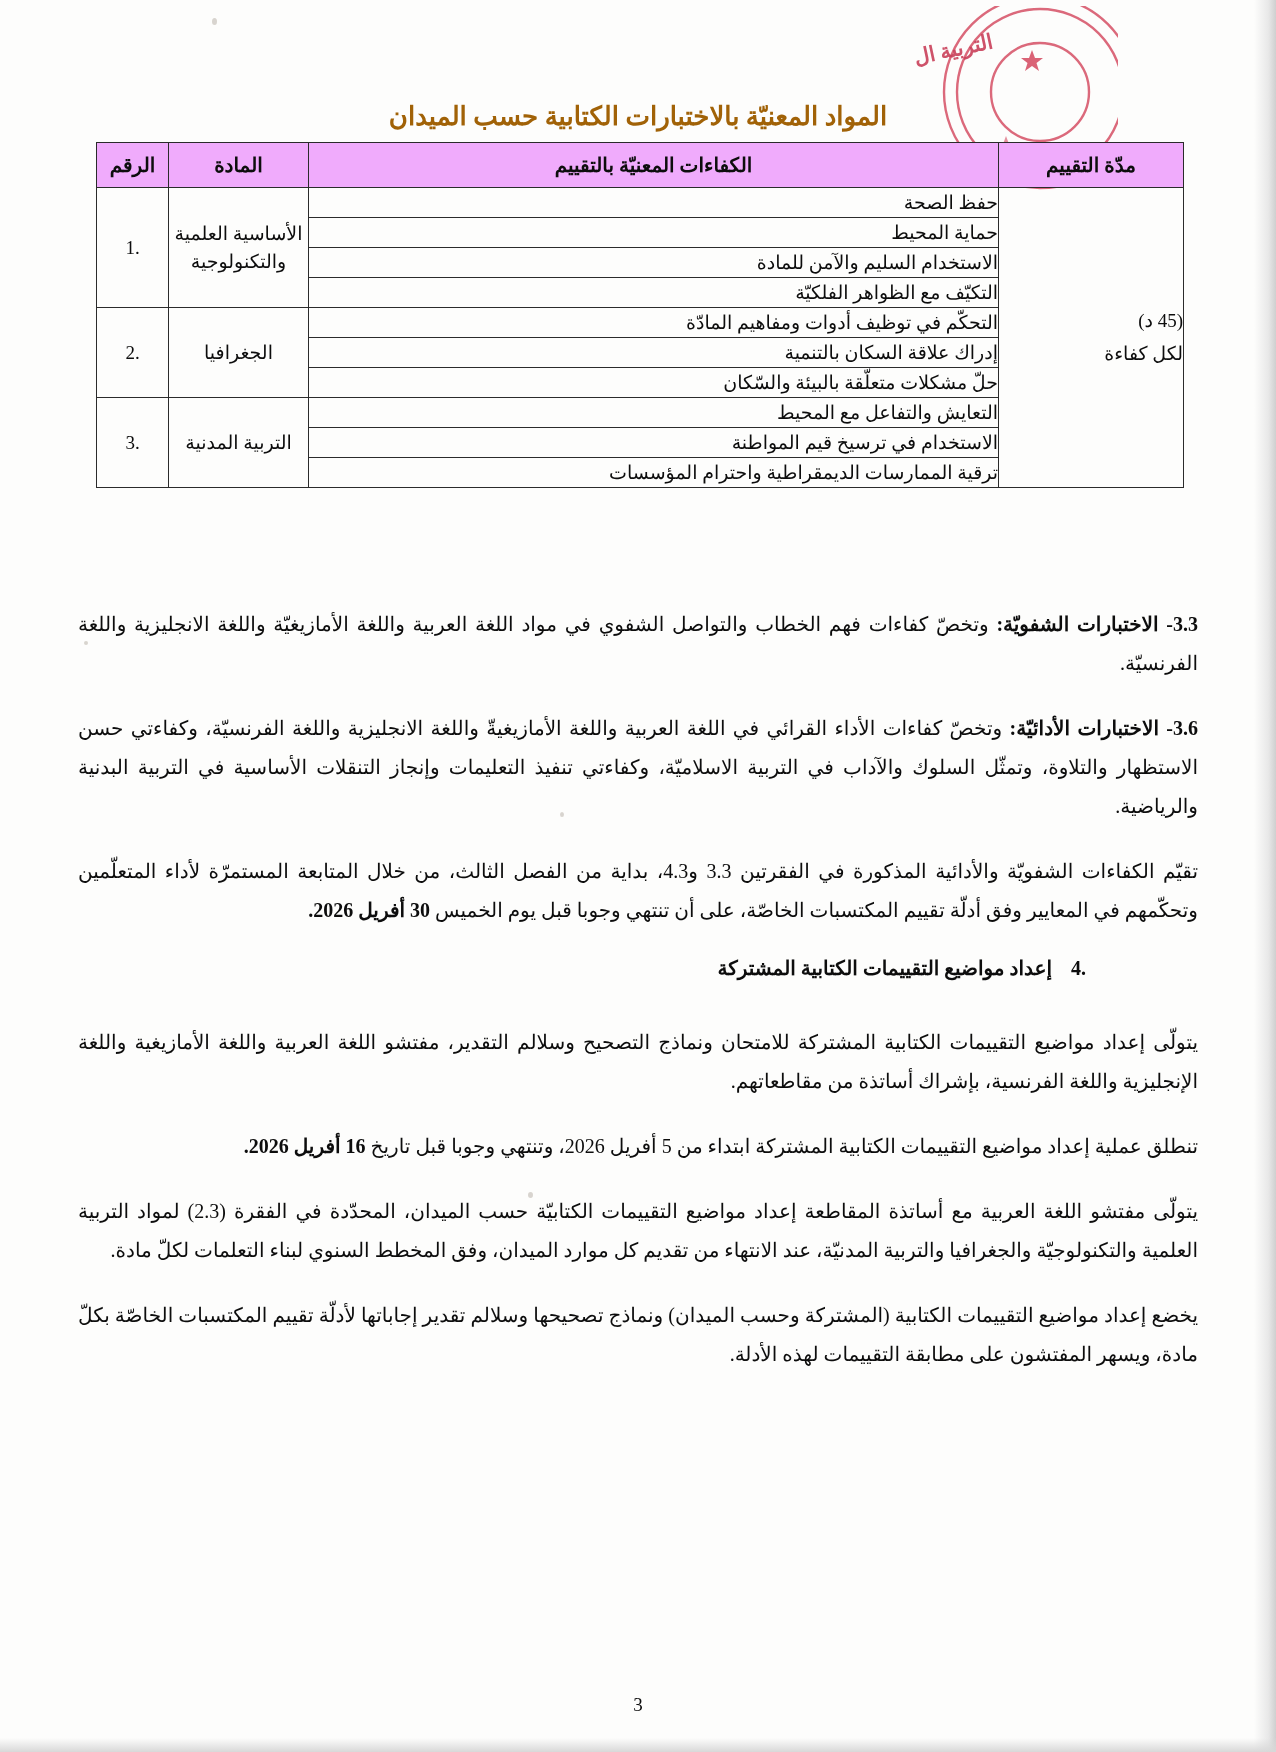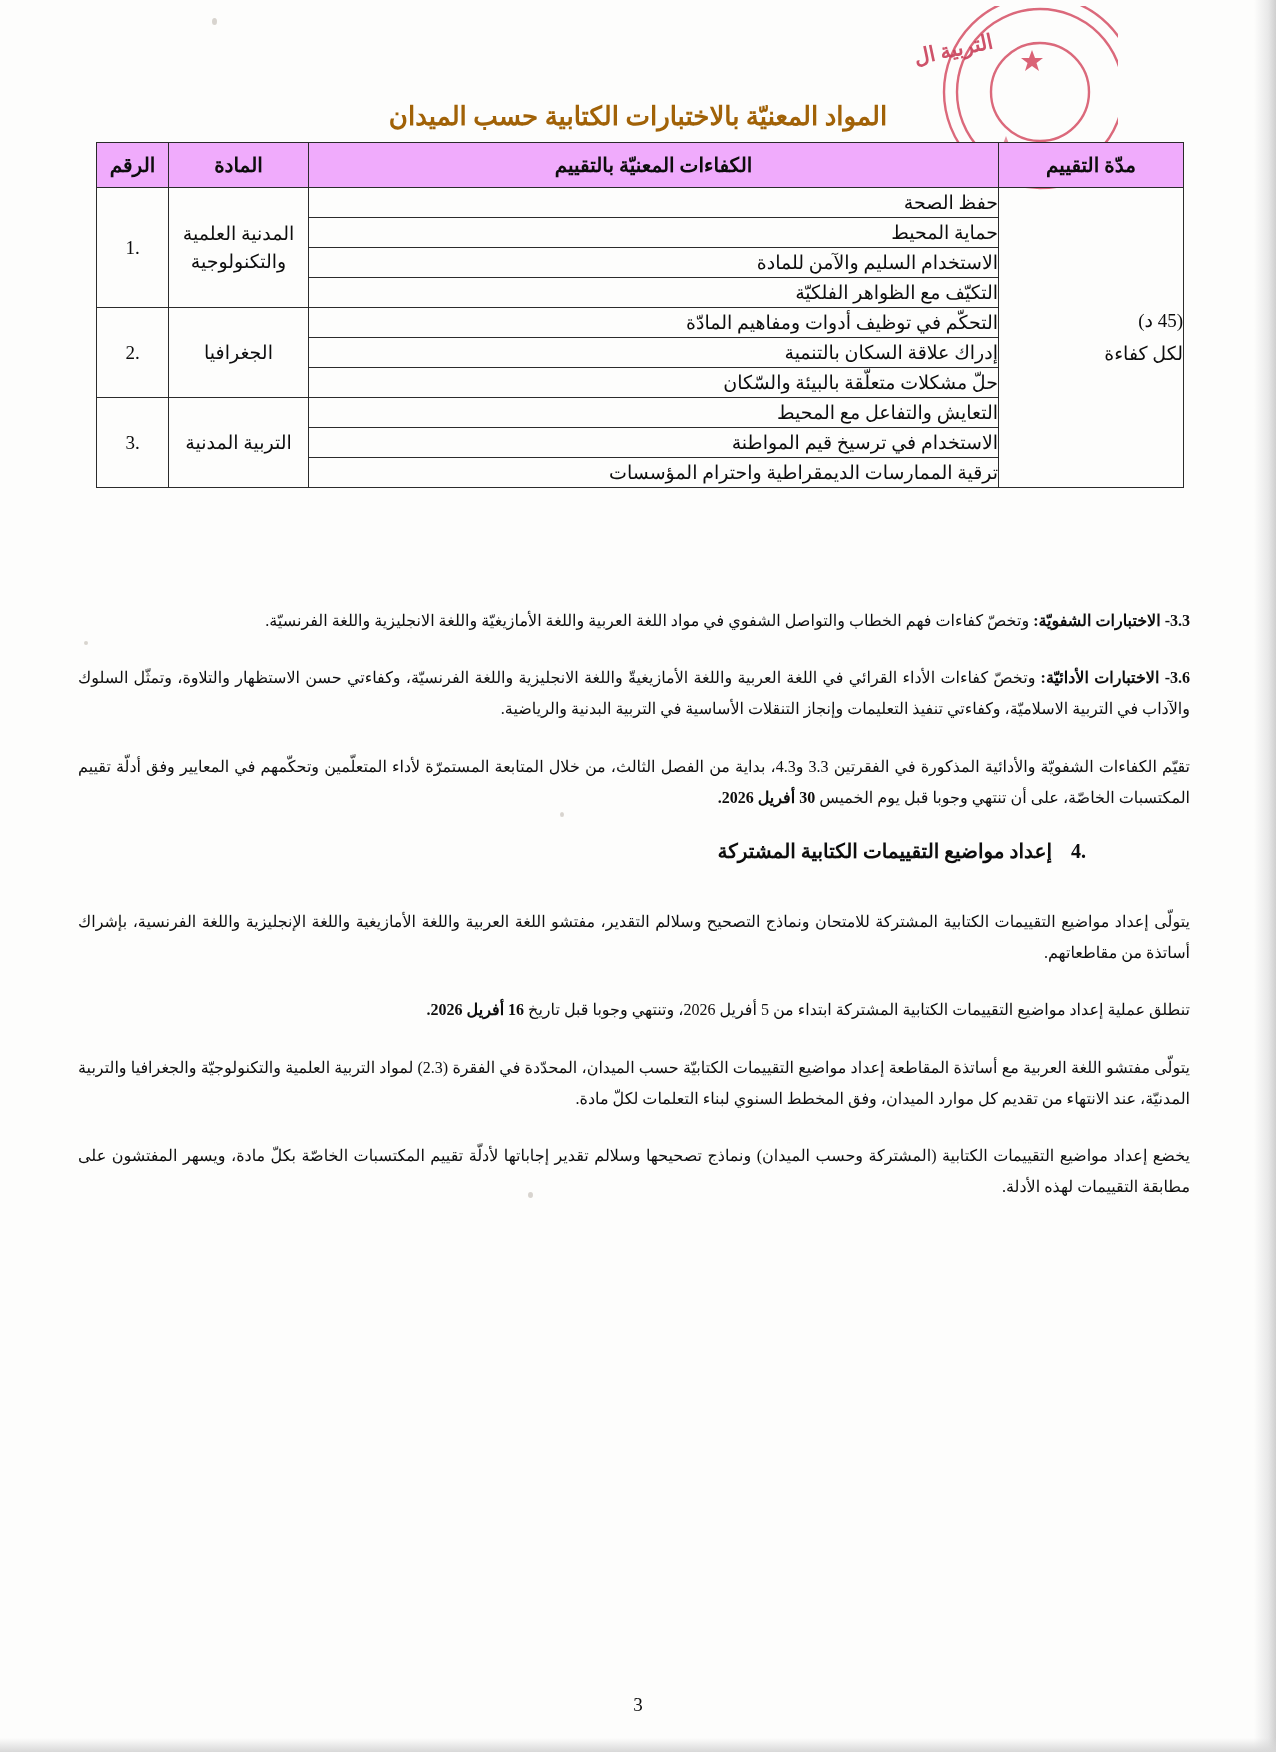--- a/index.html
+++ b/index.html
@@ -123,22 +123,22 @@
   .dur-line { display: block; }
 
   
   .body-col {
     position: absolute;
     top: 605px;
     left: 78px;
     right: 78px;
   }
   p.para {
-    margin: 0 8px 26px 0;
-    font-size: 16px;
+    margin: 0 0 26px 0;
+    font-size: 20px;
     line-height: 1.95;
     text-align: justify;
     text-justify: inter-word;
   }
   p.para .lead {
     font-weight: bold;
   }
   p.para b { font-weight: bold; }
 
   .heading-item {
@@ -208,21 +208,21 @@
         </tr>
       </thead>
       <tbody>
 
         <tr>
           <td class="duration" rowspan="10">
             <span class="dur-line">(45 د)</span>
             <span class="dur-line">لكل كفاءة</span>
           </td>
           <td class="comp">حفظ الصحة</td>
-          <td class="subject" rowspan="4">المدنية العلمية والتكنولوجية</td>
+          <td class="subject" rowspan="4">الأساسية العلمية والتكنولوجية</td>
           <td class="num" rowspan="4">.1</td>
         </tr>
         <tr>
           <td class="comp">حماية المحيط</td>
         </tr>
         <tr>
           <td class="comp">الاستخدام السليم والآمن للمادة</td>
         </tr>
         <tr>
           <td class="comp">التكيّف مع الظواهر الفلكيّة</td>

